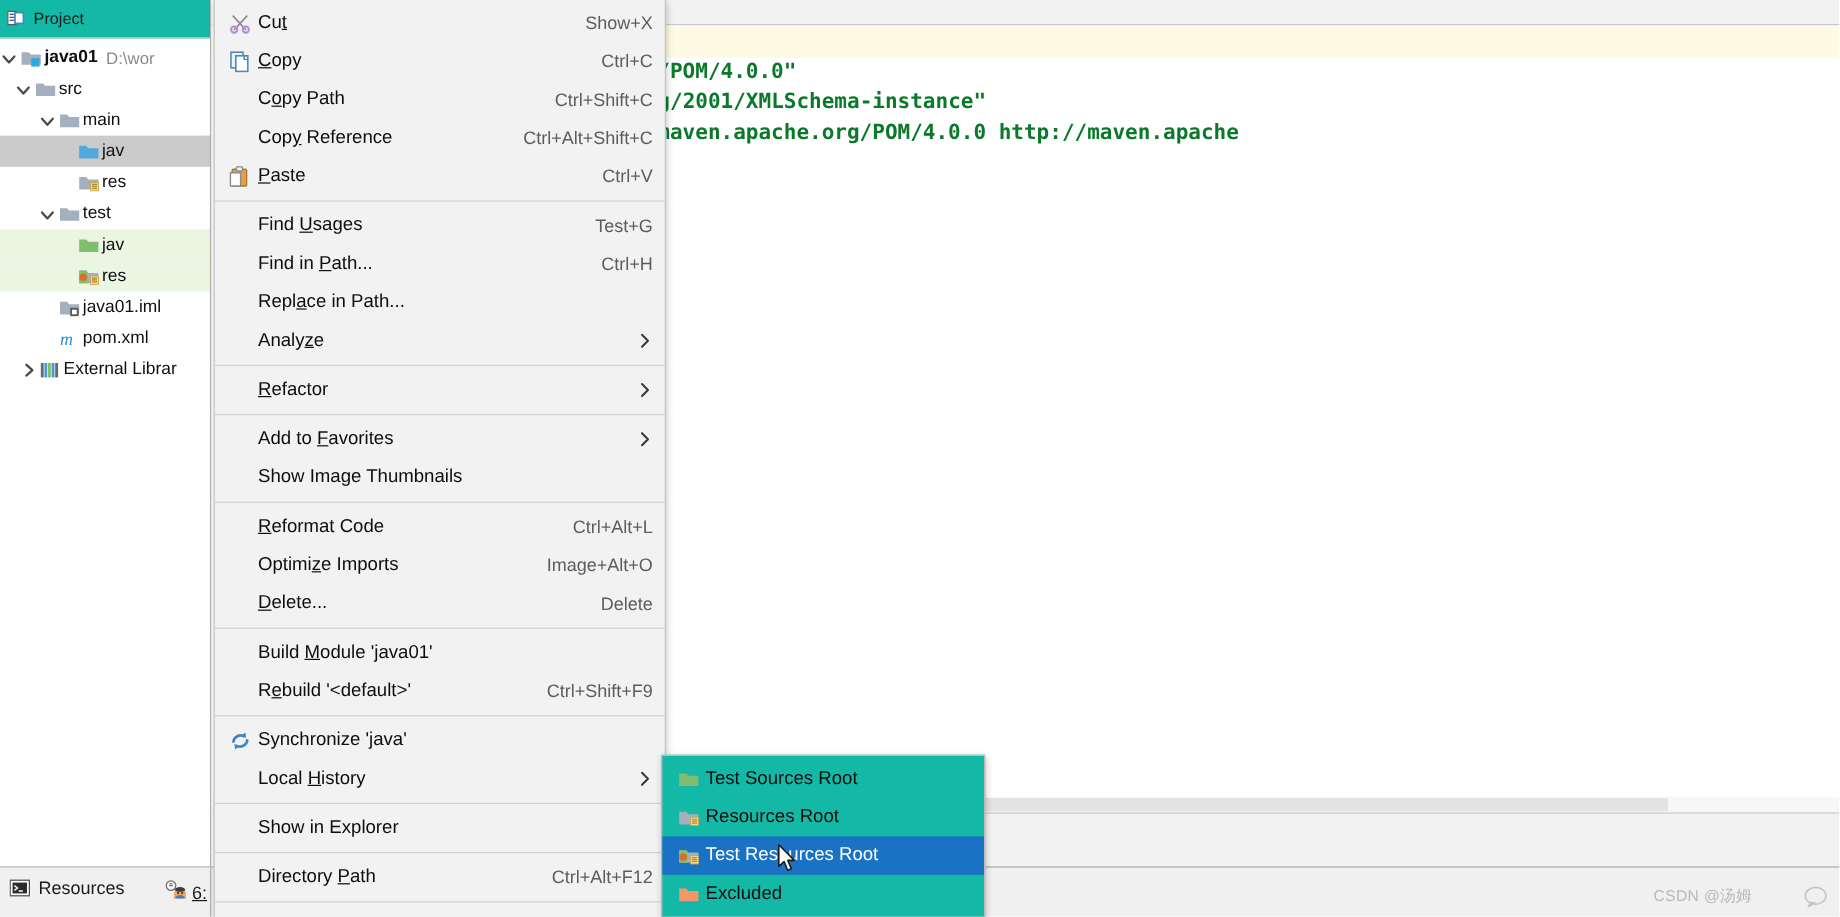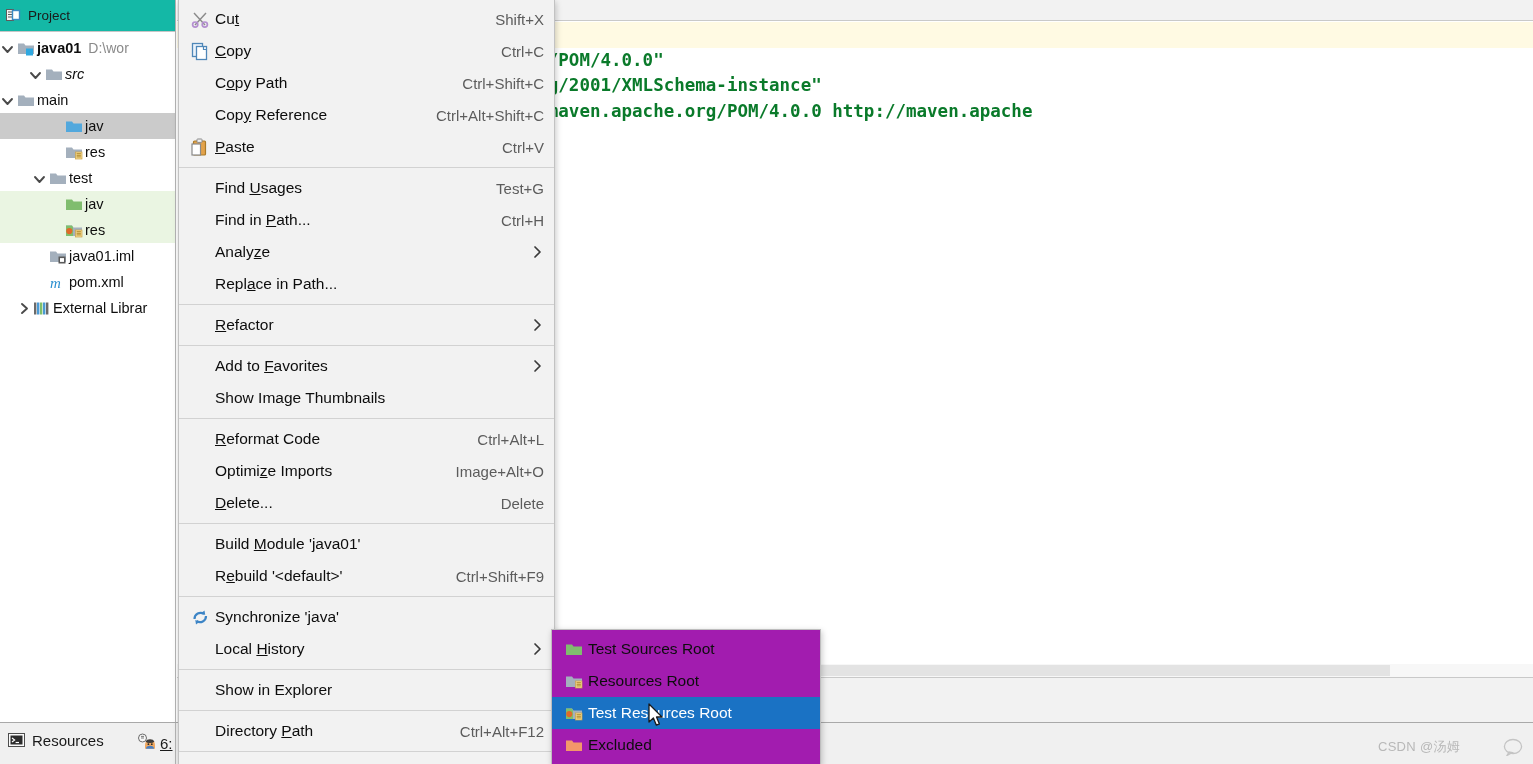--- a/index.html
+++ b/index.html
@@ -127,21 +127,21 @@
   .mi-label { flex: 1 1 auto; white-space: nowrap; }
   .mi-label u { text-decoration: underline; }
   .mi-acc { color: #5c5c5c; font-size: 15px; margin-left: 20px;
             white-space: nowrap; }
   .mi-arrow { margin-left: 16px; color: #3a3a3a; display:flex; }
   .msep { height: 1px; background: #d2d2d2; margin: 4px 0; }
 
   
   #submenu {
     position: absolute; left: 551px; top: 629px; width: 270px;
-    background: #a21caf;
+    background: #14b8a6;
     border: 1px solid #bdbdbd;
     box-shadow: 1px 2px 6px rgba(0,0,0,0.22);
     padding-top: 3px; padding-bottom: 3px;
     z-index: 60;
   }
   .sub-mi {
     height: 32px; display: flex; align-items: center;
     padding-left: 8px; font-size: 15.5px; color: #0d0d0d;
     position: relative;
   }
@@ -177,34 +177,34 @@
           </span>
           <span class="tr-icon">
             <svg width="18" height="18" viewBox="0 0 18 17">
               <path d="M1,4 L1,14.5 L17,14.5 L17,6 L8.5,6 L7,4 Z" fill="#a4b0bd" stroke="none"></path>
               <rect x="9" y="9" width="7" height="7" fill="#2fa8e0"></rect>
             </svg>
           </span>
           <span class="tr-label bold">java01</span>
           <span class="tr-sub">D:\wor</span>
         </div>
-        <div class="tree-row" style="padding-left: 28px; font-style: italic;">
+        <div class="tree-row" style="padding-left: 12px;">
           <span class="arrow">
             <svg width="13" height="13" viewBox="0 0 13 13">
               <path d="M2,5 L6.5,10 L11,5" fill="none" stroke="#4a4a4a" stroke-width="1.9" stroke-linecap="round" stroke-linejoin="round"></path>
             </svg>
           </span>
           <span class="tr-icon">
             <svg width="18" height="18" viewBox="0 0 18 17">
               <path d="M1,4 L1,14.5 L17,14.5 L17,6 L8.5,6 L7,4 Z" fill="#a4b0bd" stroke="none"></path>
             </svg>
           </span>
           <span class="tr-label">src</span>
         </div>
-        <div class="tree-row" style="">
+        <div class="tree-row" style="padding-left: 32px;">
           <span class="arrow">
             <svg width="13" height="13" viewBox="0 0 13 13">
               <path d="M2,5 L6.5,10 L11,5" fill="none" stroke="#4a4a4a" stroke-width="1.9" stroke-linecap="round" stroke-linejoin="round"></path>
             </svg>
           </span>
           <span class="tr-icon">
             <svg width="18" height="18" viewBox="0 0 18 17">
               <path d="M1,4 L1,14.5 L17,14.5 L17,6 L8.5,6 L7,4 Z" fill="#a4b0bd" stroke="none"></path>
             </svg>
           </span>
@@ -361,21 +361,21 @@
       <div class="mi">
         <span class="mi-icon">
           <svg width="19" height="19" viewBox="0 0 19 19">
             <line x1="3" y1="3" x2="14" y2="15" stroke="#8a8a8a" stroke-width="1.4"></line>
             <line x1="15" y1="3" x2="4" y2="15" stroke="#8a8a8a" stroke-width="1.4"></line>
             <circle cx="4.2" cy="14.6" r="2.6" fill="none" stroke="#b48fd0" stroke-width="1.7"></circle>
             <circle cx="13.8" cy="14.6" r="2.6" fill="none" stroke="#b48fd0" stroke-width="1.7"></circle>
           </svg>
         </span>
         <span class="mi-label">Cu<u>t</u></span>
-        <span class="mi-acc">Shift+X</span>
+        <span class="mi-acc">Show+X</span>
       </div>
       <div class="mi">
         <span class="mi-icon">
           <svg width="19" height="19" viewBox="0 0 19 19">
             <rect x="1.5" y="1.5" width="10" height="13" fill="#eaf3fb" stroke="#4f87b8" stroke-width="1.3"></rect>
             <rect x="5.5" y="4.5" width="10" height="13" fill="#ffffff" stroke="#4f87b8" stroke-width="1.3"></rect>
             <path d="M12.5 4.5 L12.5 7.5 L15.5 7.5" fill="none" stroke="#4f87b8" stroke-width="1.2"></path>
           </svg>
         </span>
         <span class="mi-label"><u>C</u>opy</span>
@@ -408,30 +408,30 @@
         <span class="mi-label">Find <u>U</u>sages</span>
         <span class="mi-acc">Test+G</span>
       </div>
       <div class="mi">
         <span class="mi-icon"></span>
         <span class="mi-label">Find in <u>P</u>ath...</span>
         <span class="mi-acc">Ctrl+H</span>
       </div>
       <div class="mi">
         <span class="mi-icon"></span>
+        <span class="mi-label">Repl<u>a</u>ce in Path...</span>
+      </div>
+      <div class="mi">
+        <span class="mi-icon"></span>
         <span class="mi-label">Analy<u>z</u>e</span>
         <span class="mi-arrow">
           <svg width="13" height="14" viewBox="0 0 13 14">
             <path d="M4,2 L9,7 L4,12" fill="none" stroke="#3a3a3a" stroke-width="1.7" stroke-linecap="round" stroke-linejoin="round"></path>
           </svg>
         </span>
-      </div>
-      <div class="mi">
-        <span class="mi-icon"></span>
-        <span class="mi-label">Repl<u>a</u>ce in Path...</span>
       </div>
       <div class="msep"></div>
       <div class="mi">
         <span class="mi-icon"></span>
         <span class="mi-label"><u>R</u>efactor</span>
         <span class="mi-arrow">
           <svg width="13" height="14" viewBox="0 0 13 14">
             <path d="M4,2 L9,7 L4,12" fill="none" stroke="#3a3a3a" stroke-width="1.7" stroke-linecap="round" stroke-linejoin="round"></path>
           </svg>
         </span>

